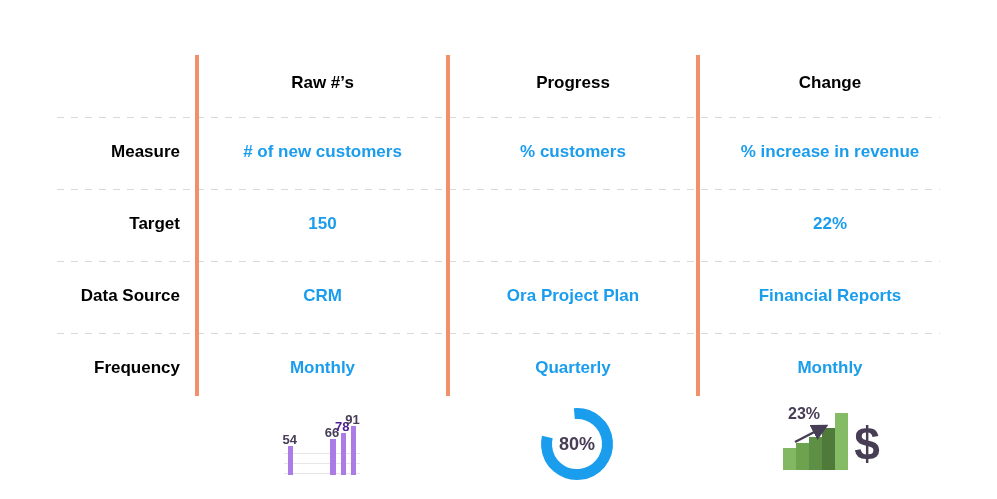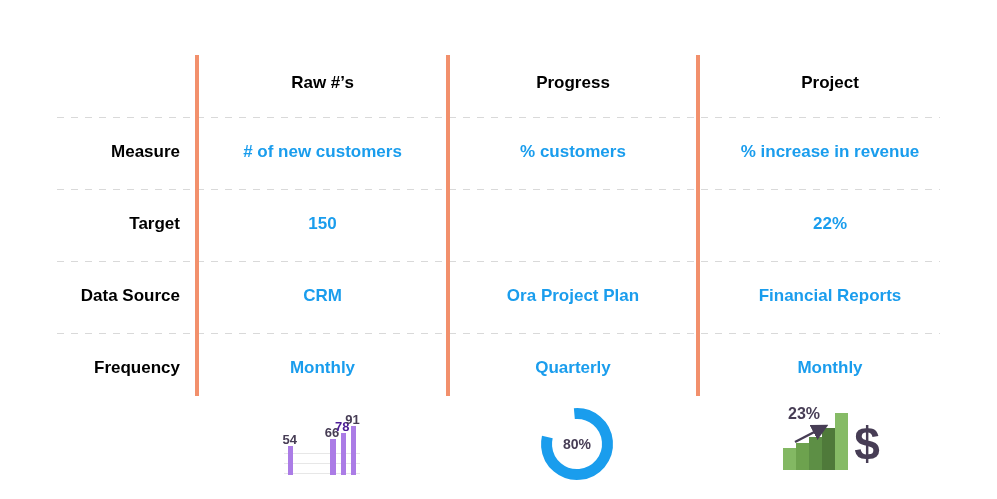--- a/index.html
+++ b/index.html
@@ -38,21 +38,21 @@
   .pbar{position:relative;width:13px;background:#ab7ce6;}
   .pbar-label{
     position:absolute;bottom:100%;left:50%;transform:translateX(-56%);
     margin-bottom:0;font-size:13px;font-weight:bold;color:#473d55;line-height:13px;
   }
   
   #donutWrap{position:absolute;left:539px;top:406px;width:76px;height:76px;}
   #donutLabel{
     position:absolute;left:539px;top:406px;width:76px;height:76px;
     display:flex;align-items:center;justify-content:center;
-    font-size:14px;font-weight:bold;color:#473d55;
+    font-size:18px;font-weight:bold;color:#473d55;
   }
   
   #greenChart{
     position:absolute;left:783px;top:412px;width:65px;height:58px;
     display:flex;align-items:flex-end;
   }
   .gbar{width:13px;}
   #pctLabel{
     position:absolute;left:788px;top:405px;width:44px;height:18px;
     font-size:16px;font-weight:bold;color:#473d55;line-height:18px;
@@ -71,21 +71,21 @@
   <div class="row-divider" style="top:189px"></div>
   <div class="row-divider" style="top:261px"></div>
   <div class="row-divider" style="top:333px"></div>
 
   <div class="col-divider" style="left:195px"></div>
   <div class="col-divider" style="left:446px"></div>
   <div class="col-divider" style="left:696px"></div>
 
   <div class="cell hdr c1 r0">Raw #’s</div>
   <div class="cell hdr c2 r0">Progress</div>
-  <div class="cell hdr c3 r0">Project</div>
+  <div class="cell hdr c3 r0">Change</div>
 
   <div class="cell rowlabel r1">Measure</div>
   <div class="cell rowlabel r2">Target</div>
   <div class="cell rowlabel r3">Data Source</div>
   <div class="cell rowlabel r4">Frequency</div>
 
   <div class="cell val c1 r1"># of new customers</div>
   <div class="cell val c2 r1">% customers</div>
   <div class="cell val c3 r1">% increase in revenue</div>
 

